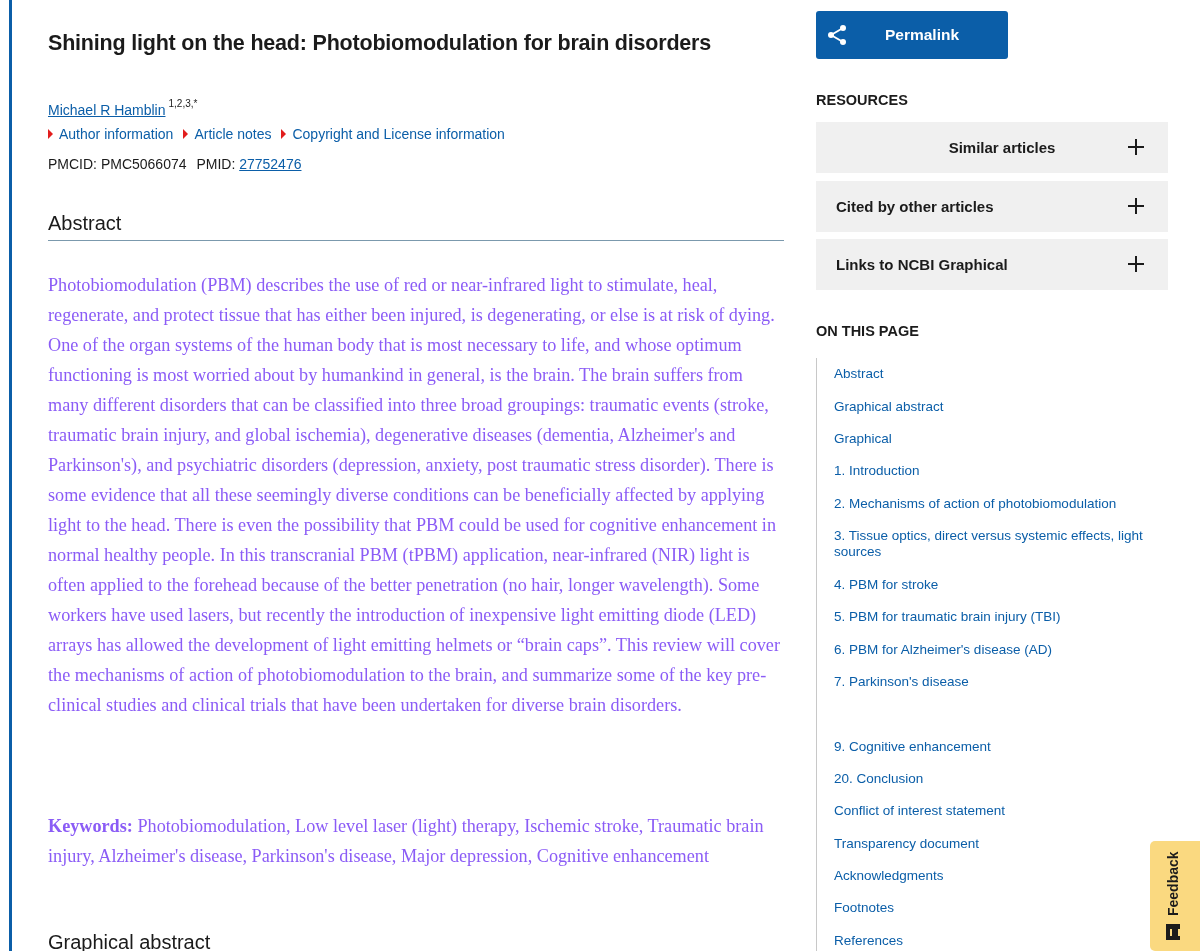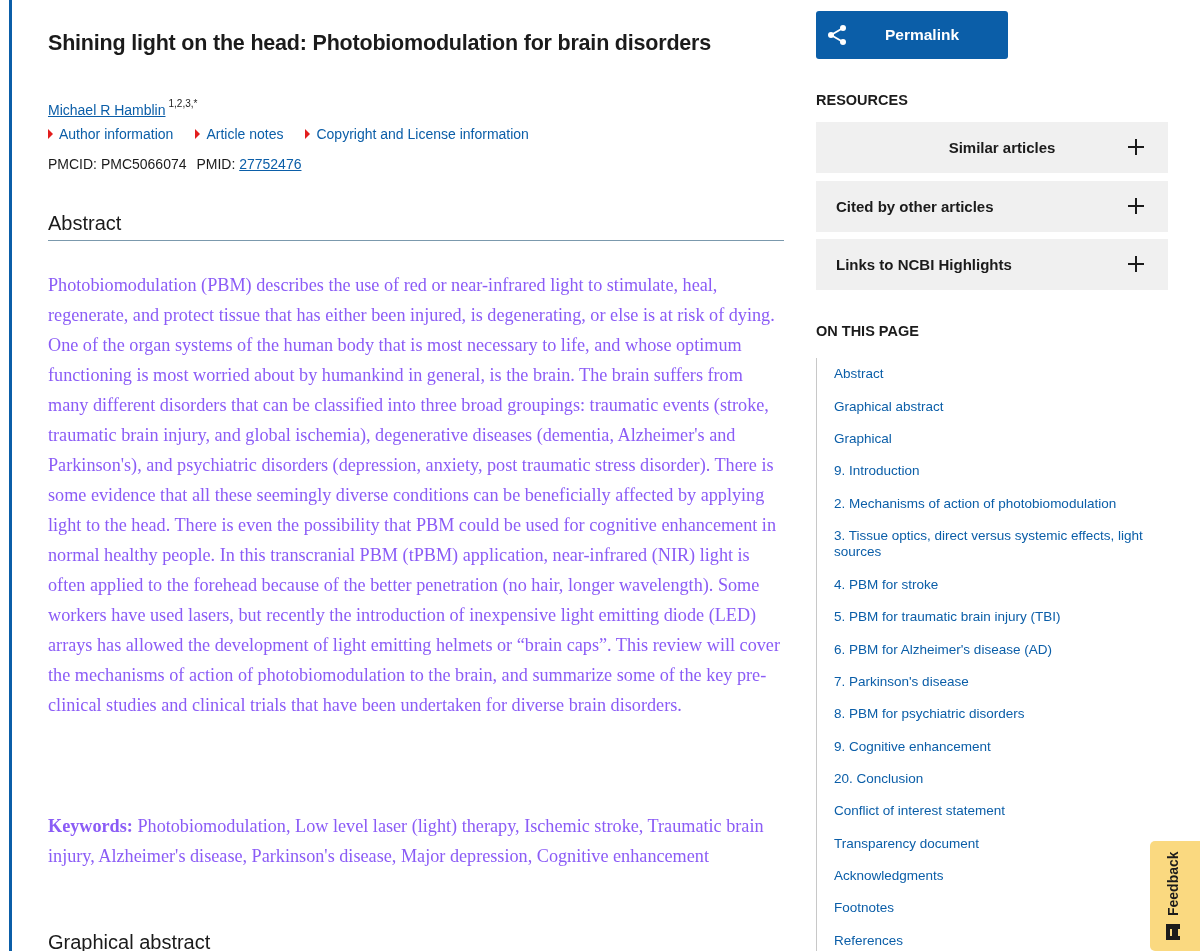--- a/index.html
+++ b/index.html
@@ -7,21 +7,21 @@
     body { position: relative; font-family: "Liberation Sans", sans-serif; color: #1b1b1b; }
 
     .left-rule { position: absolute; left: 9px; top: 0; width: 3px; height: 951px; background: #0b5ea8; }
 
     .main { position: absolute; left: 48px; top: 0; width: 736px; }
     .title { position: absolute; top: 31px; left: 0; font-size: 21.5px; font-weight: 700; color: #1b1b1b; letter-spacing: -0.2px; white-space: nowrap; }
     .author-row { position: absolute; top: 78px; left: 0; font-size: 14px; white-space: nowrap; margin-top: 22px; }
     .author-link { color: #0b5ea8; text-decoration: underline; }
     .author-sup { font-size: 10px; vertical-align: super; position: relative; top: -2px; color: #1b1b1b; margin-left: 3px; }
 
-    .info-links { position: absolute; top: 126px; left: 0; display: flex; gap: 22px; font-size: 14px; white-space: nowrap; }
+    .info-links { position: absolute; top: 126px; left: 0; display: flex; gap: 10px; font-size: 14px; white-space: nowrap; }
     .info-link { color: #0b5ea8; display: flex; align-items: center; cursor: pointer; }
     .tri { display: inline-block; width: 0; height: 0; border-top: 5px solid transparent; border-bottom: 5px solid transparent; border-left: 5px solid #e21d1d; margin-right: 6px; }
 
     .ids { position: absolute; top: 156px; left: 0; font-size: 14px; white-space: nowrap; color: #1b1b1b; }
     .ids a { color: #0b5ea8; text-decoration: underline; }
     .ids .gap { display: inline-block; width: 6px; }
 
     .section-h { position: absolute; left: 0; width: 736px; font-size: 20px; font-weight: 400; color: #1b1b1b; }
     .abstract-h { top: 212px; height: 29px; border-bottom: 1px solid #7b99ad; }
     .ga-h { top: 931px; }
@@ -119,38 +119,37 @@
 
   <div class="acc acc1">
     <span class="lbl">Similar articles</span>
     <span class="plus"></span>
   </div>
   <div class="acc acc2">
     <span class="lbl">Cited by other articles</span>
     <span class="plus"></span>
   </div>
   <div class="acc acc3">
-    <span class="lbl">Links to NCBI Highlights</span>
+    <span class="lbl">Links to NCBI Graphical</span>
     <span class="plus"></span>
   </div>
 
   <div class="side-h onpage-h">ON THIS PAGE</div>
 
   <nav class="toc">
     <a class="toc-item" style="top:8px">Abstract</a>
     <a class="toc-item" style="top:41px">Graphical abstract</a>
     <a class="toc-item" style="top:73px">Graphical</a>
-    <a class="toc-item" style="top:105px">9. Introduction</a>
+    <a class="toc-item" style="top:105px">1. Introduction</a>
     <a class="toc-item" style="top:138px">2. Mechanisms of action of photobiomodulation</a>
     <a class="toc-item" style="top:170px">3. Tissue optics, direct versus systemic effects, light sources</a>
     <a class="toc-item" style="top:219px">4. PBM for stroke</a>
     <a class="toc-item" style="top:251px">5. PBM for traumatic brain injury (TBI)</a>
     <a class="toc-item" style="top:284px">6. PBM for Alzheimer's disease (AD)</a>
     <a class="toc-item" style="top:316px">7. Parkinson's disease</a>
-    <a class="toc-item" style="top:348px">8. PBM for psychiatric disorders</a>
     <a class="toc-item" style="top:381px">9. Cognitive enhancement</a>
     <a class="toc-item" style="top:413px">20. Conclusion</a>
     <a class="toc-item" style="top:445px">Conflict of interest statement</a>
     <a class="toc-item" style="top:478px">Transparency document</a>
     <a class="toc-item" style="top:542px">Footnotes</a>
     <a class="toc-item" style="top:510px">Acknowledgments</a>
     <a class="toc-item" style="top:575px">References</a>
   </nav>
 </aside>
 

